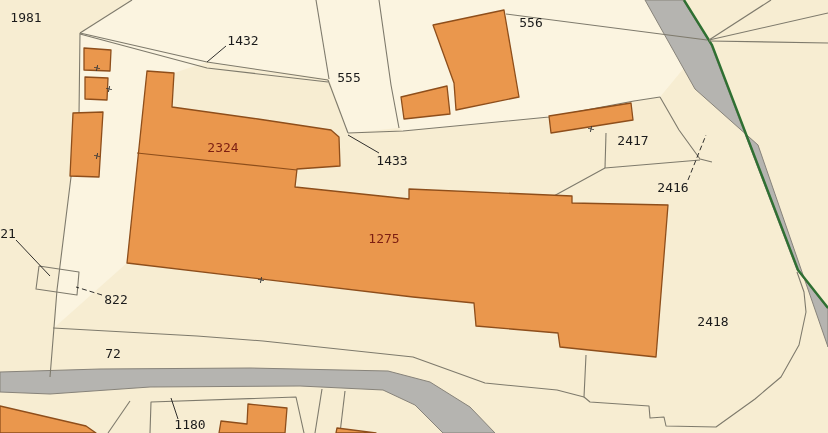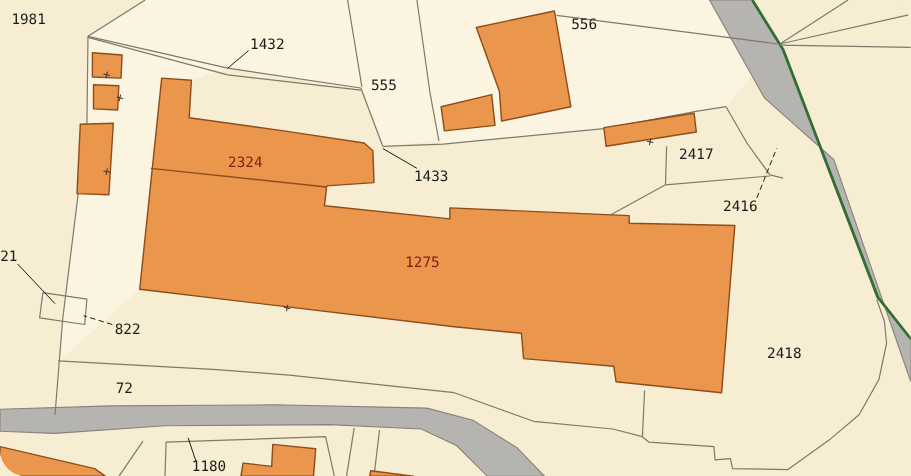--- a/index.html
+++ b/index.html
@@ -1,21 +1,20 @@
 <!DOCTYPE html>
 <html><head>
 <meta charset="utf-8">
 <style>
   html,body{margin:0;padding:0;background:#f7edd2;}
   .map-frame{
     position:relative;
     width:828px;height:433px;
     overflow:hidden;
     font-family:"DejaVu Sans Mono", monospace;
-    border-radius:24px;
   }
   svg{display:block;}
   text{
     font-family:"DejaVu Sans Mono", monospace;
     font-size:13px;
   }
 </style>
 </head>
 <body>
 

